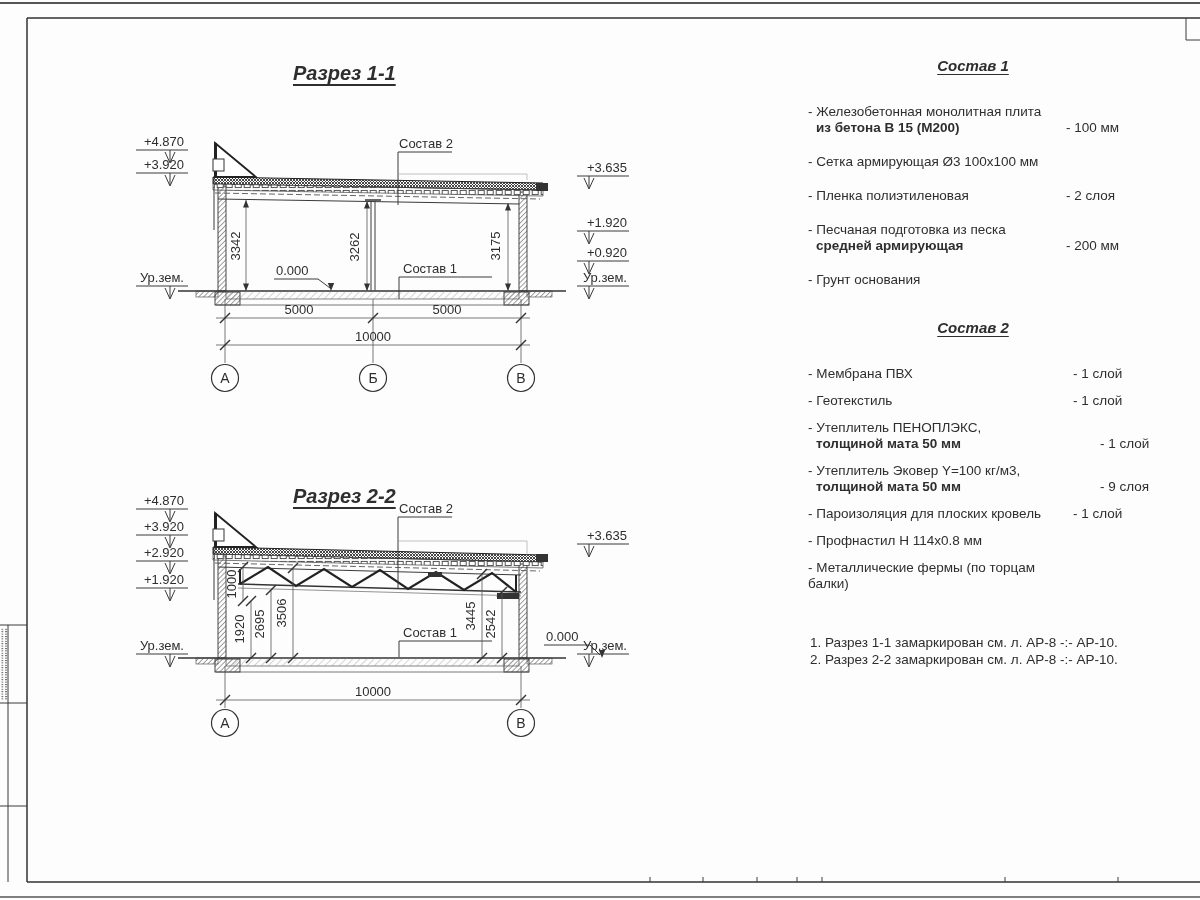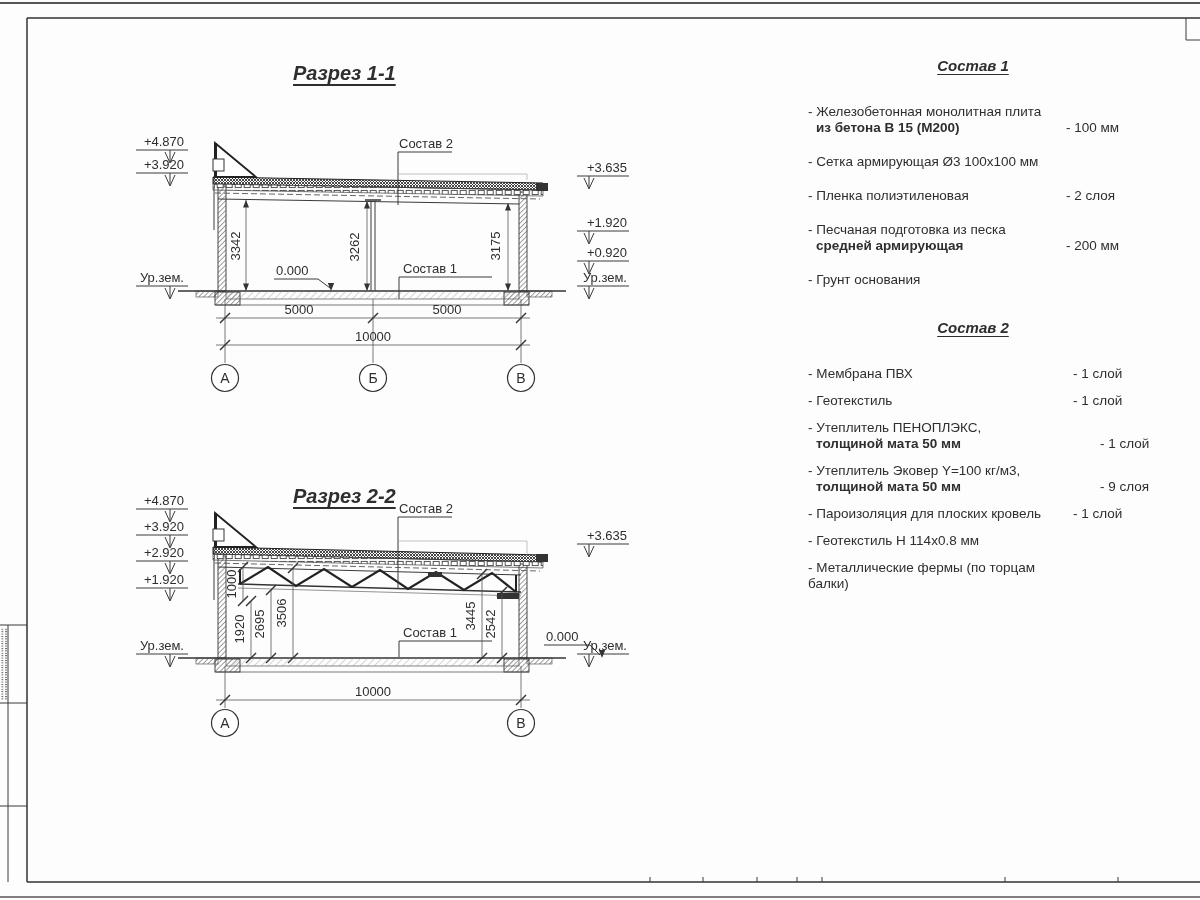--- a/index.html
+++ b/index.html
@@ -324,25 +324,29 @@
     <span>- Утеплитель Эковер Y=100 кг/м3,</span>
     <span class="l2">толщиной мата 50 мм</span>
     <span class="qty">- 9 слоя</span>
   </div>
   <div class="spec-item">
     <span>- Пароизоляция для плоских кровель</span>
     <span class="l2"></span>
     <span class="qty">- 1 слой</span>
   </div>
   <div class="spec-item">
-    <span>- Геотекстиль Н 114х0.8 мм</span>
+    <span>- Профнастил Н 114х0.8 мм</span>
     <span class="l2"></span>
     <span class="qty"></span>
   </div>
   <div class="spec-item">
     <span>- Металлические фермы (по торцам балки)</span>
     <span class="l2"></span>
     <span class="qty"></span>
   </div>
 </div>
 
-
+<div class="notes">
+  <div>1. Разрез 1-1 замаркирован см. л. АР-8 -:- АР-10.</div>
+  <div>2. Разрез 2-2 замаркирован см. л. АР-8 -:- АР-10.</div>
 </div>
 
+</div>
+
 </body></html>

